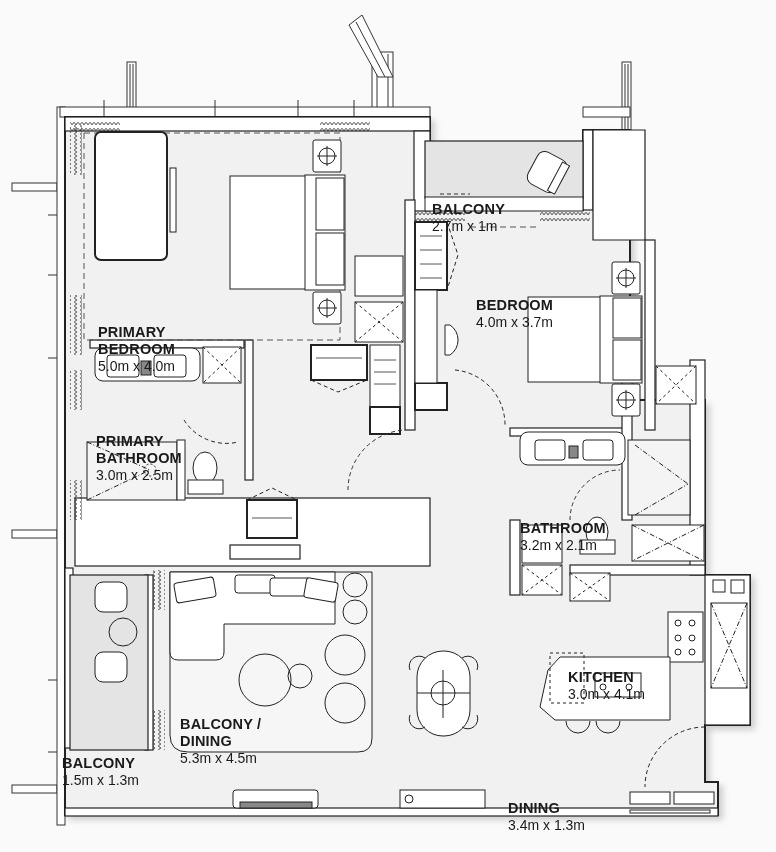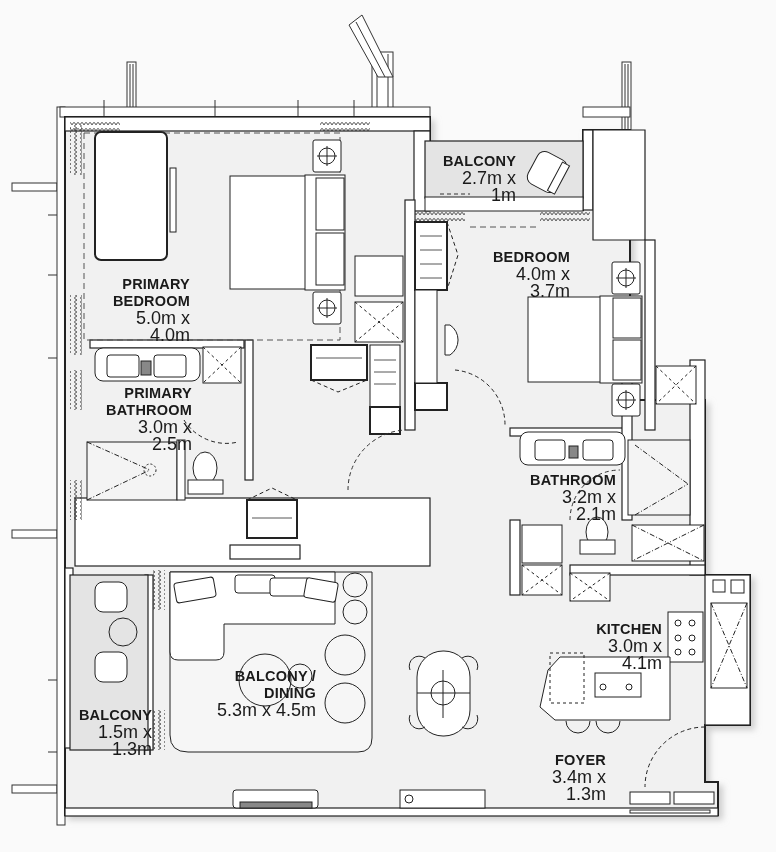--- a/index.html
+++ b/index.html
@@ -1,20 +1,20 @@
 <!DOCTYPE html>
 <html><head>
 <meta charset="utf-8">
 <style>
   html,body{margin:0;padding:0;background:#fafafa;}
   body{width:776px;height:852px;position:relative;overflow:hidden;font-family:"Liberation Sans",sans-serif;}
   #plan{position:absolute;left:0;top:0;width:776px;height:852px;}
-  .room-label{position:absolute;text-align:right;color:#1a1a1a;line-height:17px;}
+  .room-label{position:absolute;text-align:left;color:#1a1a1a;line-height:17px;margin-top:48px;}
   .room-name{font-weight:bold;font-size:14.5px;letter-spacing:0.2px;display:block;}
-  .room-dim{font-size:18px;display:block;}
+  .room-dim{font-size:14px;display:block;}
 </style>
 </head>
 <body>
 
 <svg id="plan" viewBox="0 0 776 852" xmlns="http://www.w3.org/2000/svg">
   <defs>
     <pattern id="curtain" width="8" height="6" patternUnits="userSpaceOnUse">
       <path d="M0 5 Q2 0 4 5 Q6 0 8 5" fill="none" stroke="#333" stroke-width="0.8"></path>
     </pattern>
     <pattern id="curtainV" width="6" height="8" patternUnits="userSpaceOnUse">
@@ -340,15 +340,15 @@
   <span class="room-name">BALCONY / DINING</span>
   <span class="room-dim">5.3m x 4.5m</span>
 </div>
 
 <div class="room-label" style="left:62px;top:707px;width:90px;">
   <span class="room-name">BALCONY</span>
   <span class="room-dim">1.5m x 1.3m</span>
 </div>
 
 <div class="room-label" style="left:508px;top:752px;width:98px;">
-  <span class="room-name">FOYER</span>
+  <span class="room-name">DINING</span>
   <span class="room-dim">3.4m x 1.3m</span>
 </div>
 
 </body></html>

